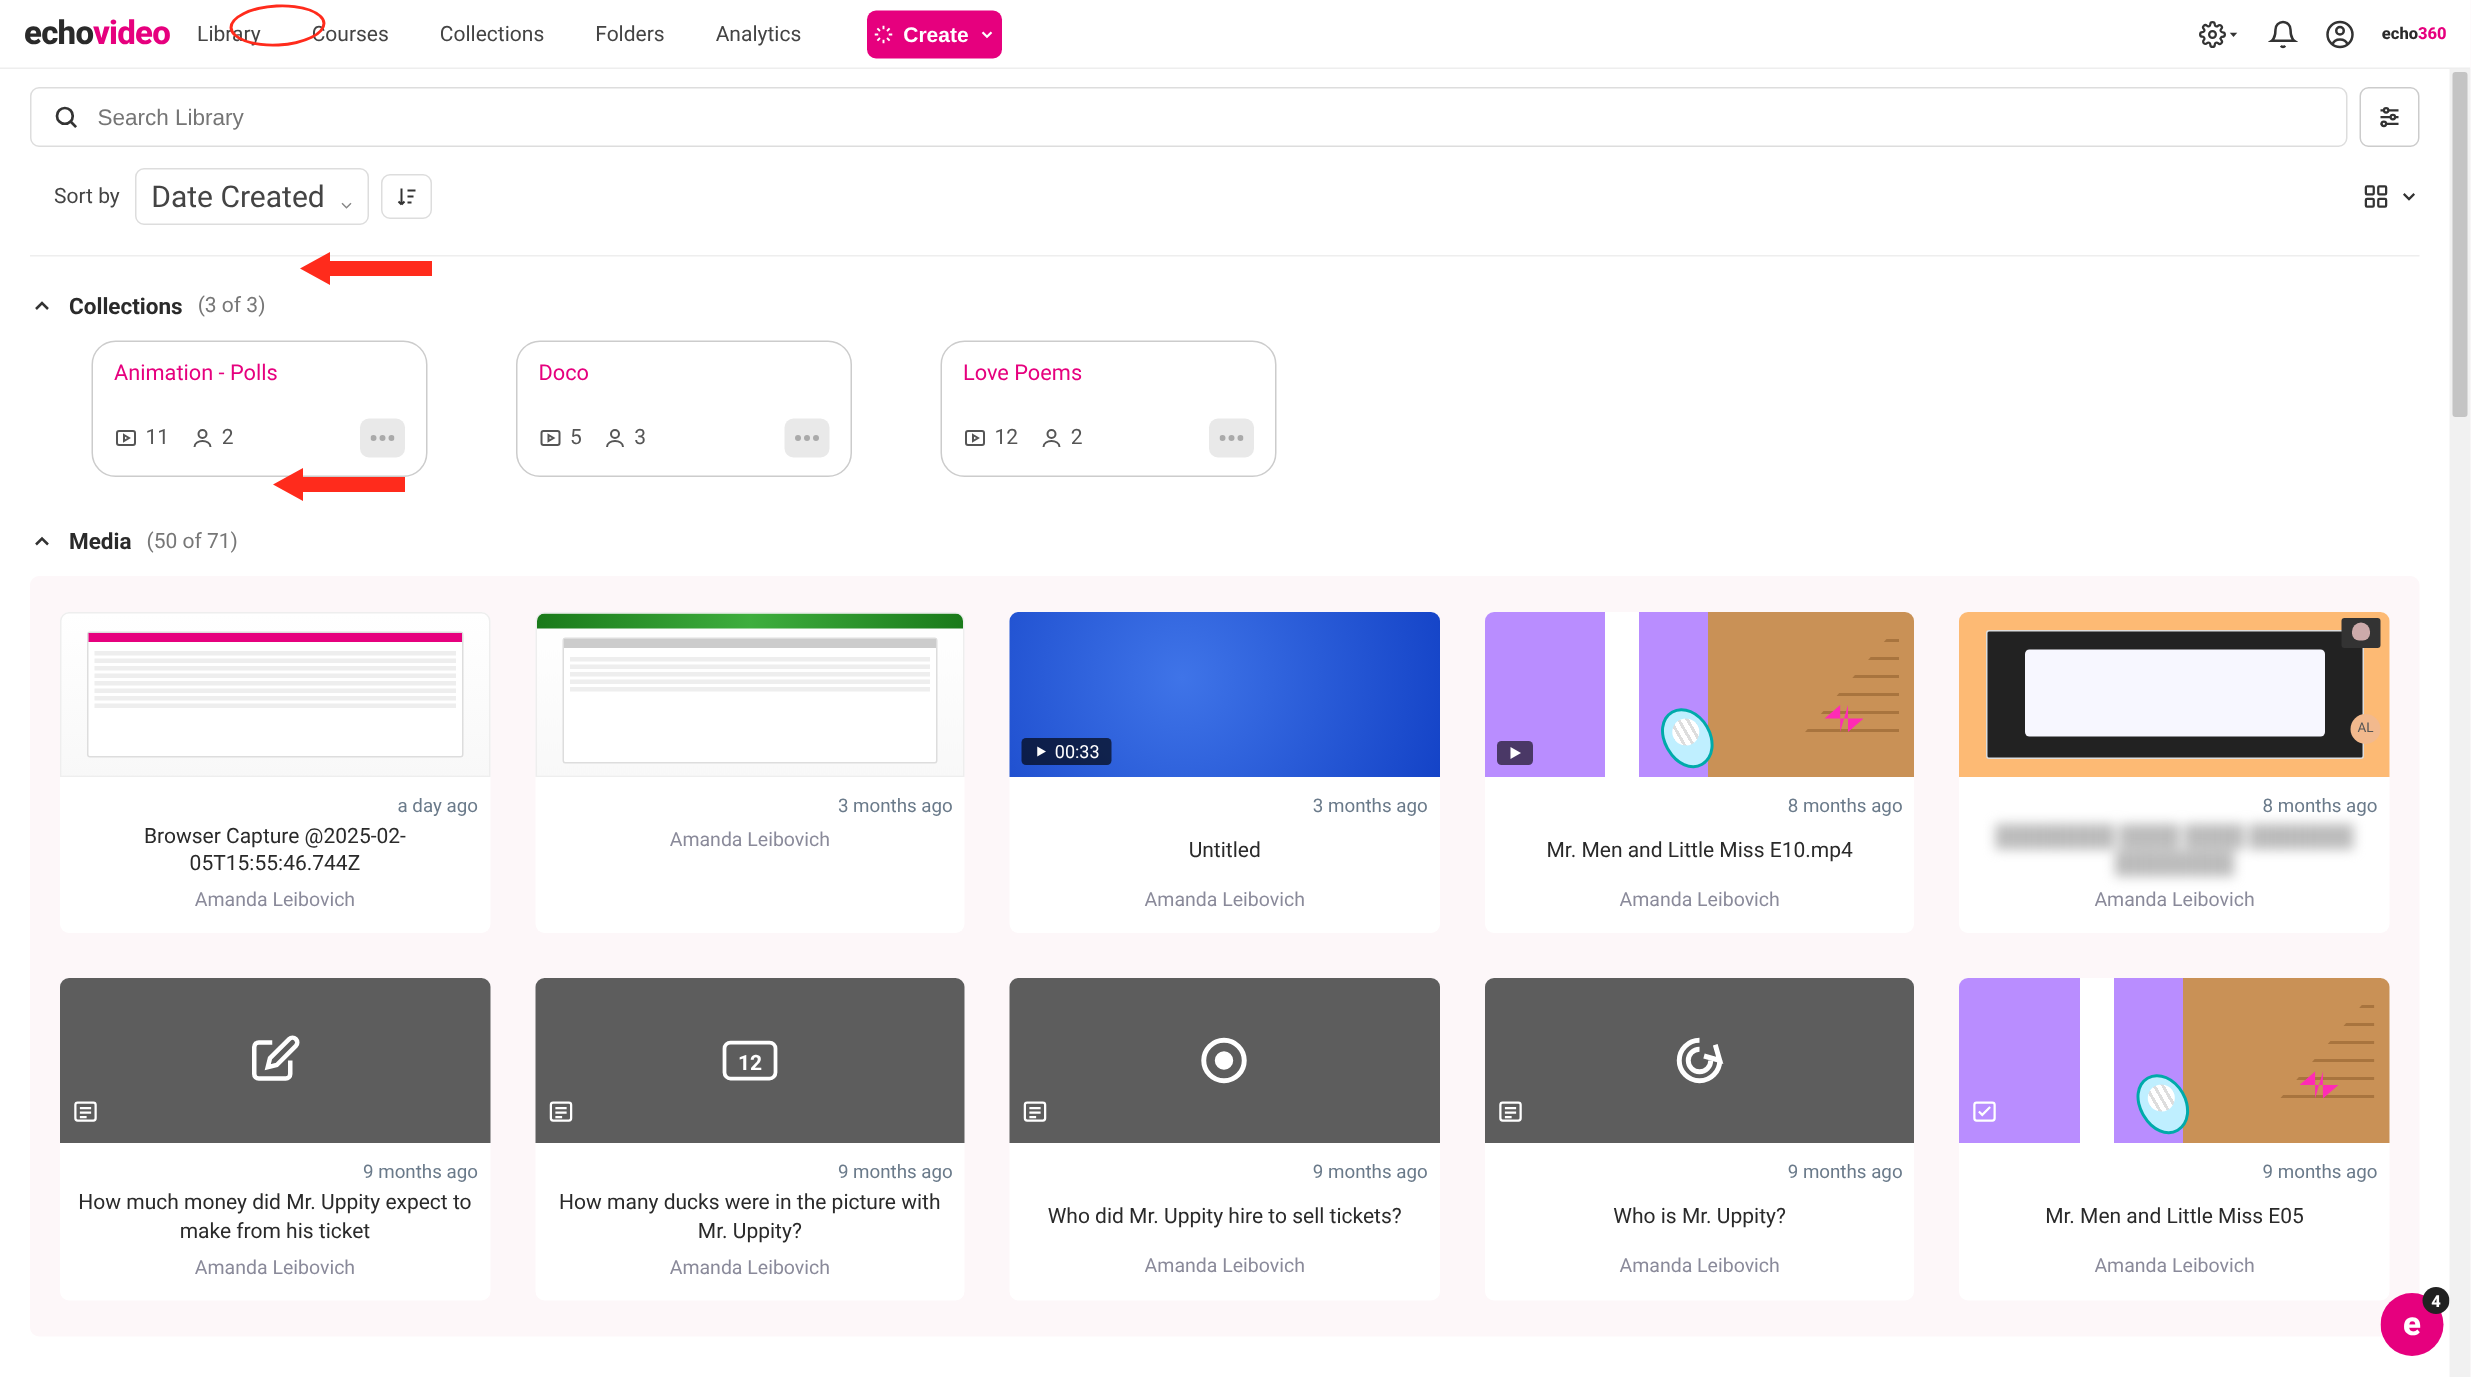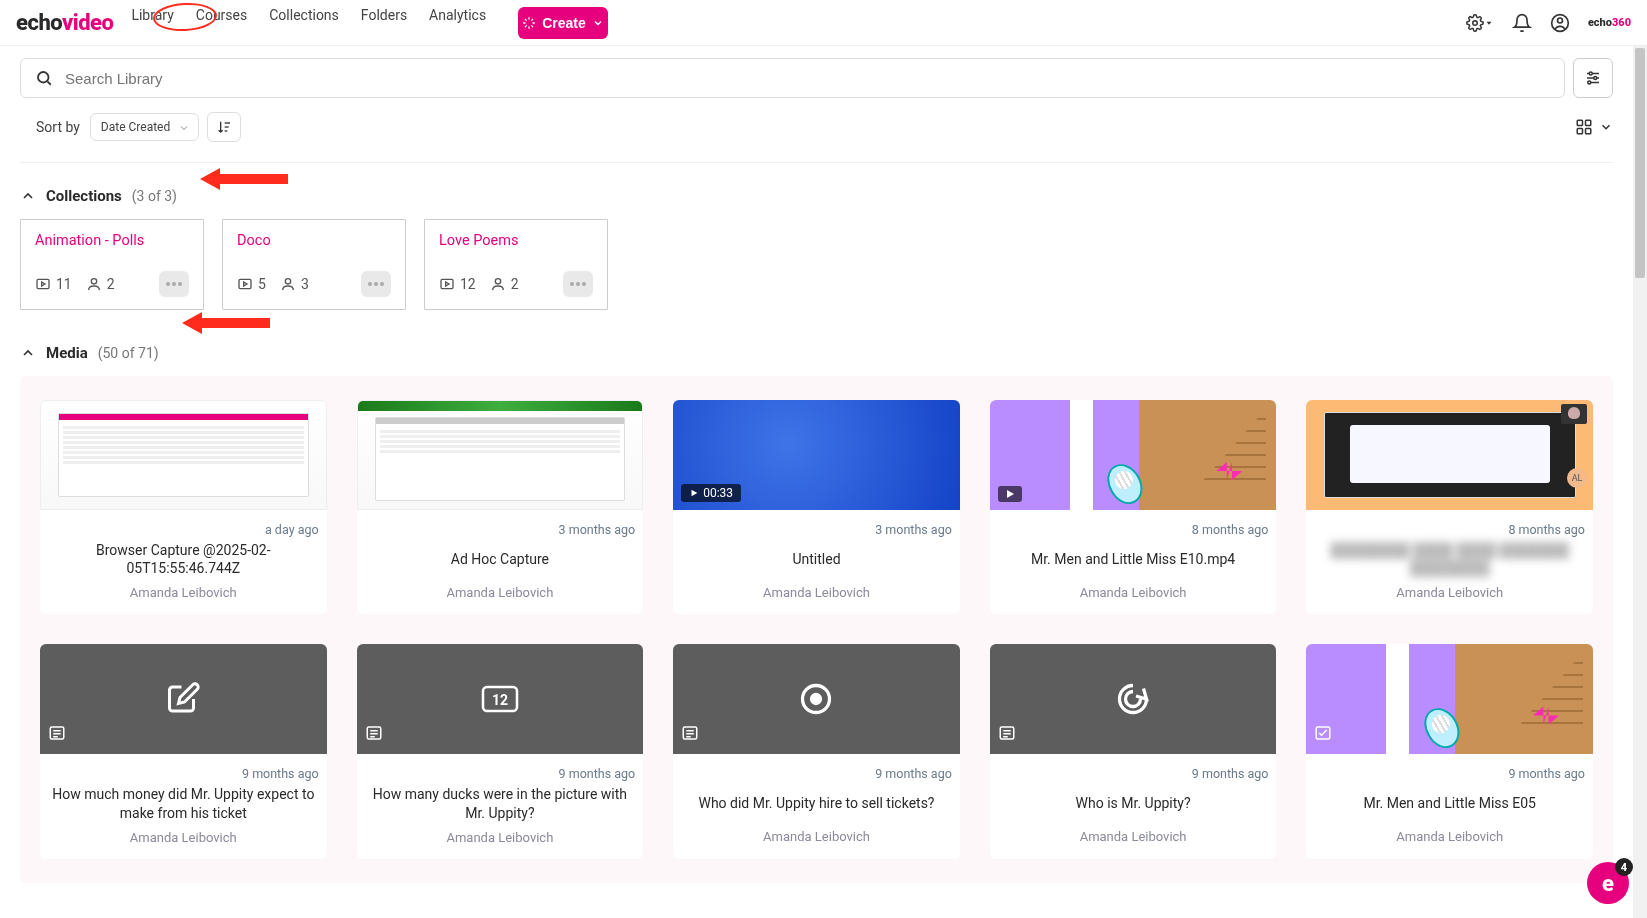--- a/index.html
+++ b/index.html
@@ -2,49 +2,49 @@
 <html><head>
 <meta charset="utf-8">
 <style>
   * { box-sizing: border-box; margin: 0; padding: 0; }
   body { font-family: -apple-system, BlinkMacSystemFont, "Segoe UI", Roboto, sans-serif; color: #2a2a2a; background: #fff; }
   
   .topbar { display: flex; align-items: center; padding: 8px 16px; border-bottom: 1px solid #eee; height: 46px; }
   .logo { font-size: 22px; font-weight: 800; letter-spacing: -0.5px; margin-right: 18px; }
   .logo .echo { color: #2a2a2a; }
   .logo .video { color: #e6007e; }
-  .nav { display: flex; gap: 22px; align-items: flex-start; }
+  .nav { display: flex; gap: 34px; align-items: center; }
   .nav-item { font-size: 14px; color: #444; cursor: pointer; position: relative; }
   .nav-item.active { position: relative; }
   .create-btn { background: #e6007e; color: #fff; border: none; border-radius: 6px; padding: 8px 4px; font-size: 14px; font-weight: 600; cursor: pointer; display: inline-flex; align-items: center; gap: 6px; margin-left: 10px; }
   .topbar-right { margin-left: auto; display: flex; align-items: center; gap: 18px; }
   .icon-btn { cursor: pointer; display: inline-flex; align-items: center; color: #333; }
   .brand-small { font-size: 11px; font-weight: 800; }
   .brand-small .e { color: #2a2a2a; }
   .brand-small .v { color: #e6007e; }
   
   .content { padding: 12px 20px 40px 20px; position: relative; }
   
   .searchbar-row { display: flex; gap: 8px; align-items: center; }
   .searchbar { flex: 1; display: flex; align-items: center; border: 1px solid #ddd; border-radius: 6px; padding: 10px 14px; gap: 12px; }
   .searchbar input { border: none; outline: none; font-size: 15px; flex: 1; color: #a21caf; }
   .filter-btn { border: 1px solid #ccc; border-radius: 6px; width: 40px; height: 40px; display: flex; align-items: center; justify-content: center; cursor: pointer; }
   
   .sort-row { display: flex; align-items: center; margin-top: 14px; padding-bottom: 20px; border-bottom: 1px solid #eee; }
   .sort-label { font-size: 14px; color: #444; margin-right: 10px; margin-left: 16px; }
-  .sort-select { border: 1px solid #ddd; border-radius: 6px; padding: 6px 28px 6px 10px; font-size: 12px; color: #444; background: #fff; cursor: pointer; position: relative; display: inline-flex; align-items: flex-end; gap: 8px; }
+  .sort-select { border: 1px solid #ddd; border-radius: 6px; padding: 6px 28px 6px 10px; font-size: 20px; color: #444; background: #fff; cursor: pointer; position: relative; display: inline-flex; align-items: flex-end; gap: 8px; }
   .sort-dir { border: 1px solid #ddd; border-radius: 6px; width: 34px; height: 30px; margin-left: 8px; display: inline-flex; align-items: center; justify-content: center; cursor: pointer; }
   .view-toggle { margin-left: auto; display: inline-flex; align-items: center; gap: 6px; cursor: pointer; }
   
   .section-header { display: flex; align-items: center; gap: 10px; margin-top: 24px; margin-bottom: 14px; cursor: pointer; }
   .section-title { font-weight: 700; font-size: 15px; }
   .section-count { color: #777; font-size: 14px; }
   
   .collections-row { display: flex; gap: 18px; }
-  .collection-card { border: 1px solid #ccc; border-radius: 1px; padding: 12px 14px; width: 184px; cursor: pointer; }
+  .collection-card { border: 1px solid #ccc; border-radius: 16px; padding: 12px 14px; width: 224px; cursor: pointer; margin-left: 41px; }
   .collection-title { color: #e6007e; font-size: 14.5px; margin-bottom: 22px; }
   .collection-meta { display: flex; align-items: center; gap: 14px; color: #555; font-size: 14px; }
   .collection-meta .mi { display: inline-flex; align-items: center; gap: 5px; }
   .dots-btn { margin-left: auto; background: #e9e9e9; border-radius: 6px; width: 30px; height: 26px; display: inline-flex; align-items: center; justify-content: center; color: #aaa; cursor: pointer; }
   
   .media-section { background: #fdf7f9; border-radius: 6px; margin-top: 8px; padding: 24px 20px; }
   .media-grid { display: grid; grid-template-columns: repeat(5, 1fr); gap: 30px 30px; }
   .media-card { background: #fff; border-radius: 6px; padding: 0; overflow: visible; cursor: pointer; }
   .media-thumb { height: 110px; border-top-left-radius: 6px; border-top-right-radius: 6px; position: relative; display: flex; align-items: center; justify-content: center; background: #5d5d5d; overflow: hidden; }
   .media-thumb.light { background: linear-gradient(#fff,#f8f8f8); border:1px solid #eee; }
@@ -341,21 +341,20 @@
                 <div class="row"></div>
                 <div class="row"></div>
                 <div class="row"></div>
                 <div class="row"></div>
                 <div class="row"></div>
               </div>
             </div>
         </div>
         <div class="media-meta">
           <div class="media-date">3 months ago</div>
-          <div class="media-title">Ad Hoc Capture</div>
           <div class="media-author">Amanda Leibovich</div>
         </div>
       </div>
 
       <div class="media-card">
         <div class="media-thumb blue">
           <span class="timestamp">
             <svg width="10" height="10" viewBox="0 0 24 24" fill="#fff">
                 <polygon points="6 4 20 12 6 20"></polygon>
               </svg>

